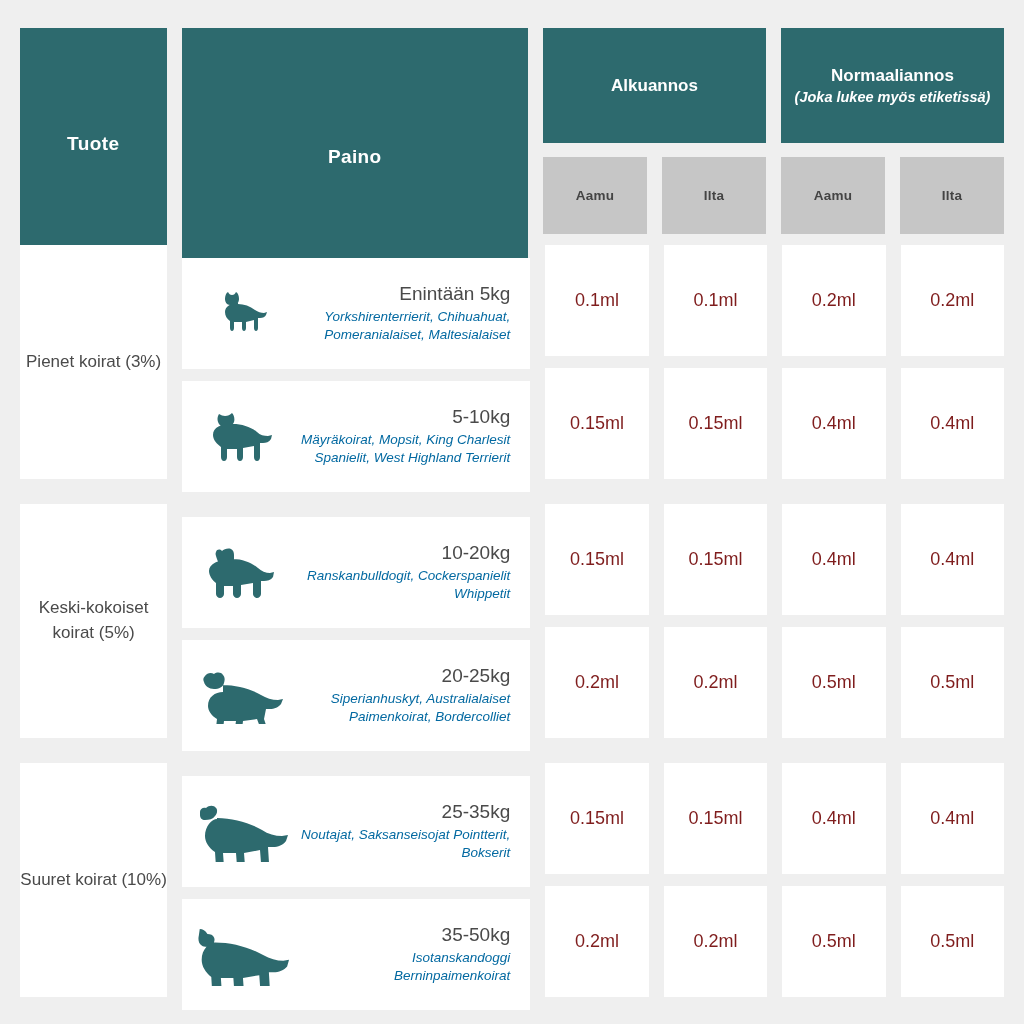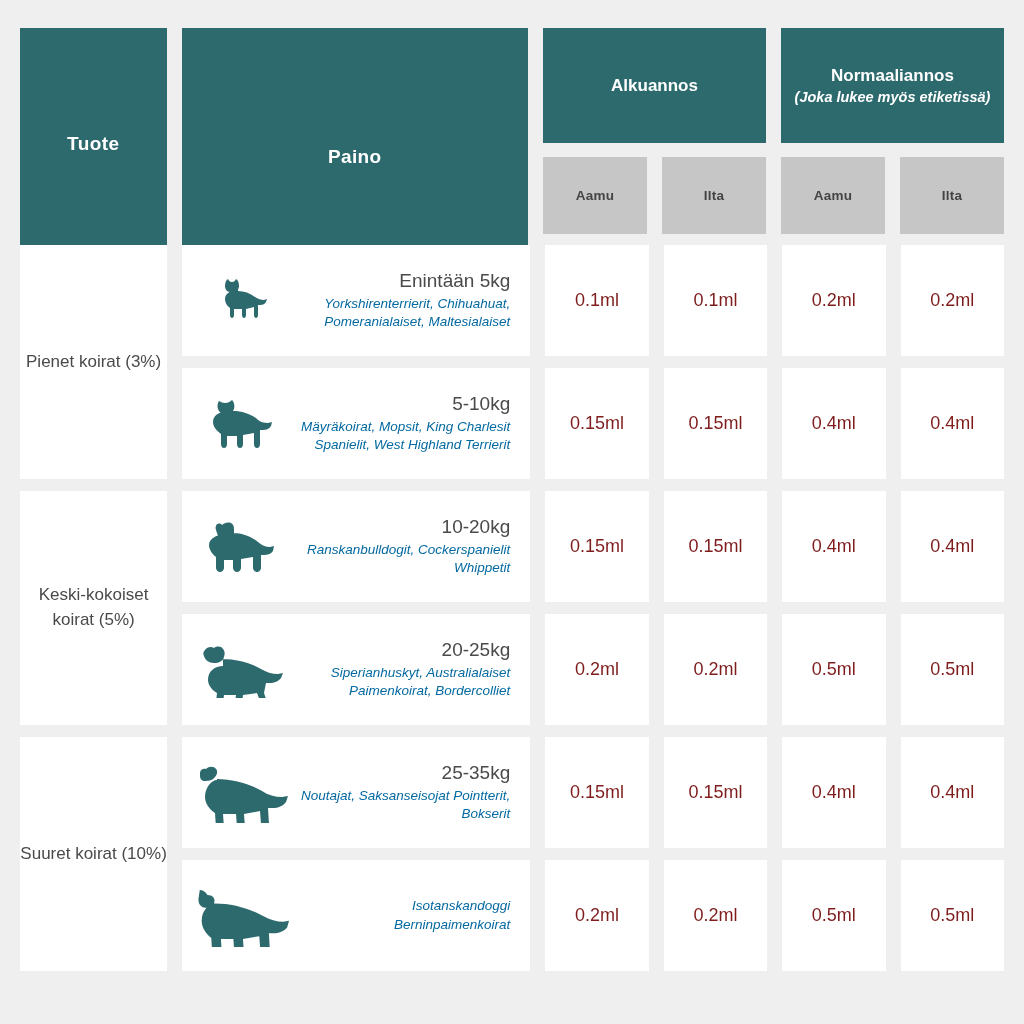--- a/index.html
+++ b/index.html
@@ -111,20 +111,21 @@
     font-size: 17px;
     line-height: 1.45;
     flex-direction: column;
     color: #4a4a4a;
   }
   .weight-stack {
     display: flex;
     flex-direction: column;
     gap: 12px;
     width: 350px;
+    margin-top: 13px;
   }
   .weight-cell {
     height: 111px;
     display: flex;
     align-items: center;
     padding: 0 20px 0 12px;
     box-sizing: border-box;
     background: #ffffff;
     gap: 8px;
   }
@@ -303,20 +304,21 @@
           <div class="breeds">Noutajat, Saksanseisojat Pointterit, Bokserit</div>
         </span>
       </div>
       <div class="weight-cell">
         <span class="dog-icon">
           <svg width="100" height="62" viewBox="0 0 100 62">
             <path fill="#2d6a6e" d="M6 4c3 0 6 2 8 5 3 0 6 1 7 4 1 3 0 6-3 8-3 2-7 2-10 0-3-2-4-6-3-10l1-7zm16 14c17 0 36 5 50 13 7 4 14 6 21 6l6-1-2 7c-3 4-9 6-14 6l-5 0 1 17c0 3-2 5-5 5-3 0-5-2-5-5l-1-14-17 3 1 14c0 3-2 5-5 5-3 0-5-2-5-5l-1-14-13 0 1 15c0 3-2 5-5 5-3 0-5-2-5-5l-1-16c-6-5-10-11-10-18 0-11 8-18 13-18z"></path>
           </svg>
         </span>
         <span class="weight-text">
+          <div class="weight-title">35-50kg</div>
           <div class="breeds">Isotanskandoggi Berninpaimenkoirat</div>
         </span>
       </div>
     </div>
 
     <div class="val-stack">
       <div class="cell val-cell">0.15ml</div>
       <div class="cell val-cell">0.2ml</div>
     </div>
     <div class="val-stack">

